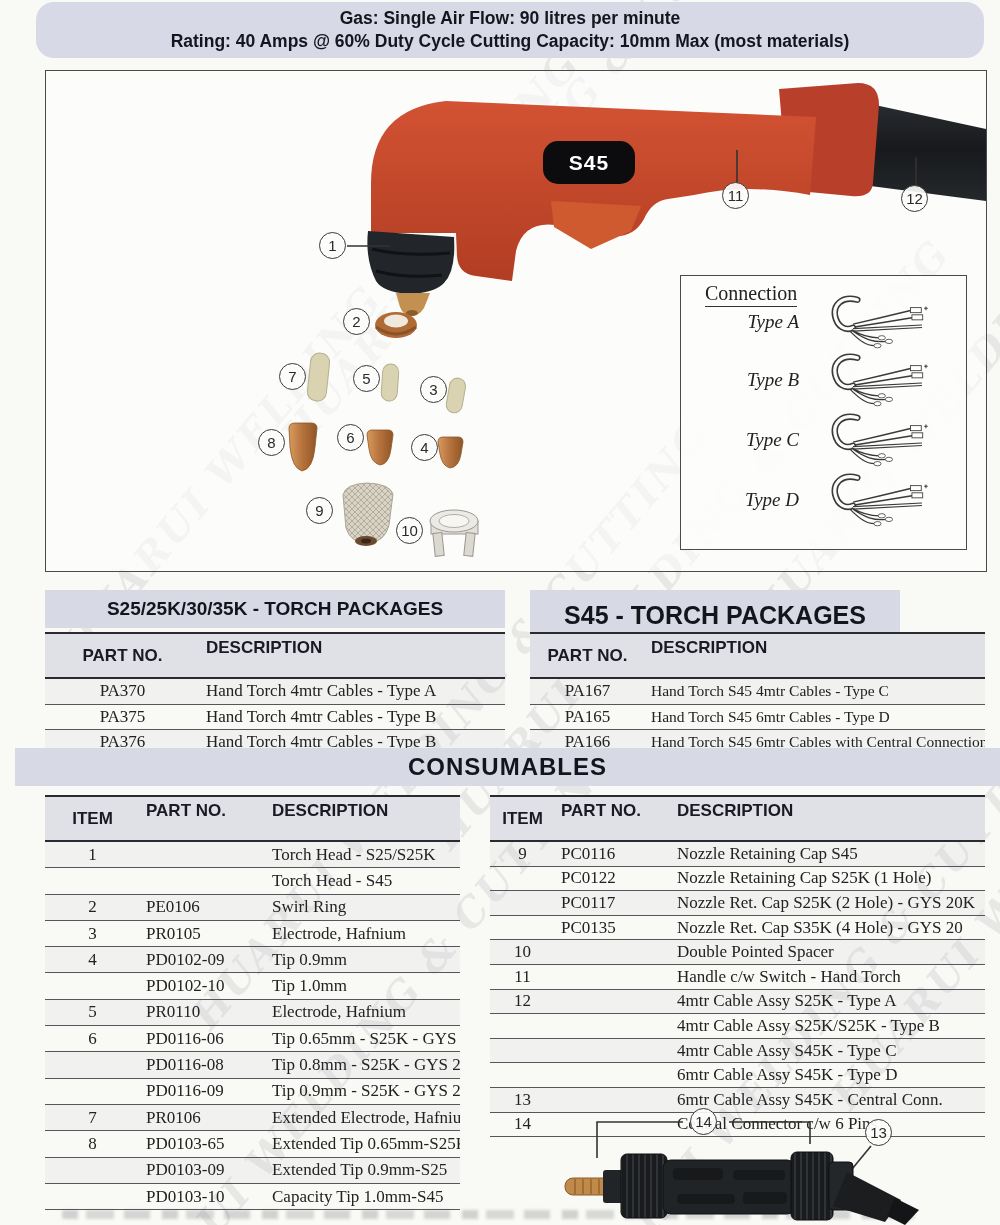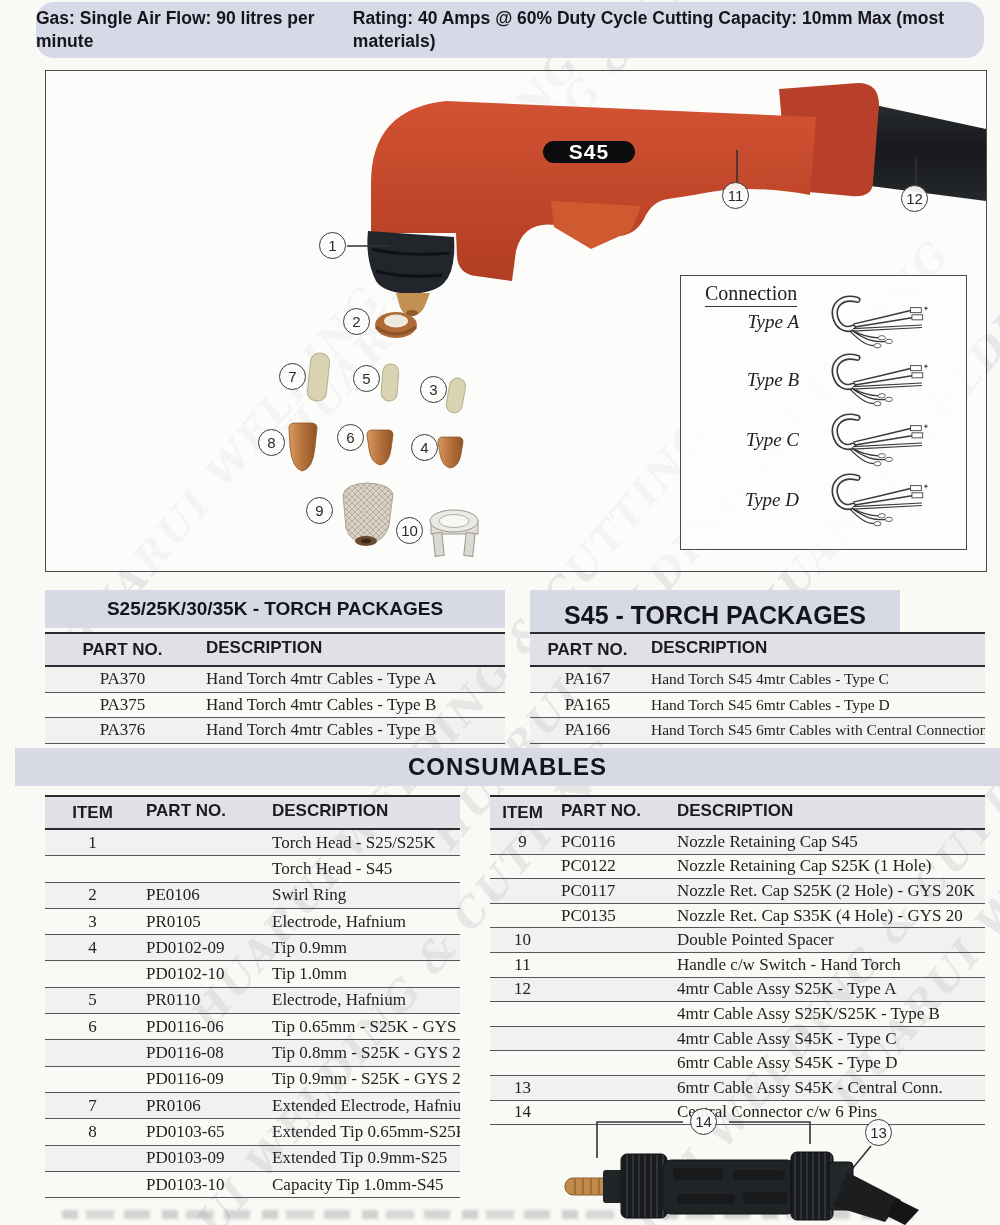--- a/index.html
+++ b/index.html
@@ -4,27 +4,27 @@
 <style>
   html,body{margin:0;padding:0;}
   .page{position:relative;width:1000px;height:1225px;background:#f9f9f6;overflow:hidden;
         font-family:"Liberation Sans",sans-serif;color:#1b1b22;}
   
   .wm{position:absolute;white-space:nowrap;font-family:"DejaVu Serif",serif;font-style:italic;
       font-weight:bold;font-size:40px;letter-spacing:3px;color:rgba(158,160,172,.20);
       transform:rotate(-50deg);pointer-events:none;z-index:0;}
   
   .top-band{position:absolute;left:36px;top:2px;width:948px;height:56px;background:#d7d9e6;
-            border-radius:18px;display:flex;flex-direction:row;justify-content:center;
+            border-radius:18px;display:flex;flex-direction:column;justify-content:center;
             align-items:center;z-index:2;}
   .top-band div{font-weight:bold;font-size:17.5px;color:#15151e;line-height:23px;}
   
   .diagram-box{position:absolute;left:45px;top:70px;width:940px;height:500px;
                border:1px solid #4a4a4a;background:rgba(255,255,255,.55);z-index:1;}
-  .s45-pill{position:absolute;left:543px;top:141px;width:92px;height:22px;background:#0c0c0f;
+  .s45-pill{position:absolute;left:543px;top:141px;width:92px;height:43px;background:#0c0c0f;
             border-radius:15px;color:#fff;font-weight:bold;font-size:21px;letter-spacing:1px;
             display:flex;align-items:center;justify-content:center;z-index:3;}
   
   .callout{position:absolute;min-width:27px;height:27px;border:1.6px solid #3a3a3a;border-radius:50%;
            background:rgba(252,252,250,.92);display:flex;align-items:center;justify-content:center;
            font-size:15px;color:#2a2a2a;box-sizing:border-box;z-index:4;padding:0 3px;}
   
   .conn-box{position:absolute;left:680px;top:275px;width:285px;height:273px;border:1.3px solid #4a4a4a;
             background:rgba(253,253,251,.85);z-index:3;}
   .conn-title{position:absolute;left:24px;top:6px;font-family:"Liberation Serif",serif;font-size:20px;
@@ -32,21 +32,21 @@
   .conn-row{position:absolute;left:0;width:285px;height:56px;display:flex;align-items:center;}
   .conn-label{width:118px;text-align:right;font-family:"Liberation Serif",serif;font-size:19px;color:#222;font-style:italic;}
   .conn-glyph{width:155px;height:56px;margin-left:6px;}
   
   .band{position:absolute;background:#d7d9e4;display:flex;align-items:center;justify-content:center;
         font-weight:bold;color:#14141d;z-index:2;}
   
   table{border-collapse:collapse;position:absolute;z-index:2;table-layout:fixed;}
   th{font-family:"Liberation Sans",sans-serif;font-weight:bold;font-size:17px;color:#1a1a22;
      background:#e0e0e7;border-top:2px solid #2a2a30;border-bottom:2px solid #2a2a30;
-     height:27px;text-align:left;padding:0 0 4px 6px;}
+     height:27px;text-align:left;padding:0 0 16px 6px;}
   td{font-family:"Liberation Serif",serif;font-size:17px;color:#222;border-bottom:1.2px solid #55555c;
      padding:0 0 0 6px;white-space:nowrap;overflow:hidden;}
   tbody tr:nth-child(odd){background:rgba(205,205,213,.18);}
   
   .pkg-left{left:45px;top:632px;width:460px;}
   .pkg-right{left:530px;top:632px;width:455px;}
   .pkg-left td,.pkg-right td{height:24.5px;}
   .pkg-left th:nth-child(1),.pkg-left td:nth-child(1){width:155px;text-align:center;padding:0;}
   .pkg-right th:nth-child(1),.pkg-right td:nth-child(1){width:115px;text-align:center;padding:0;}
   .pkg-right td:nth-child(2){font-size:15.5px;}

